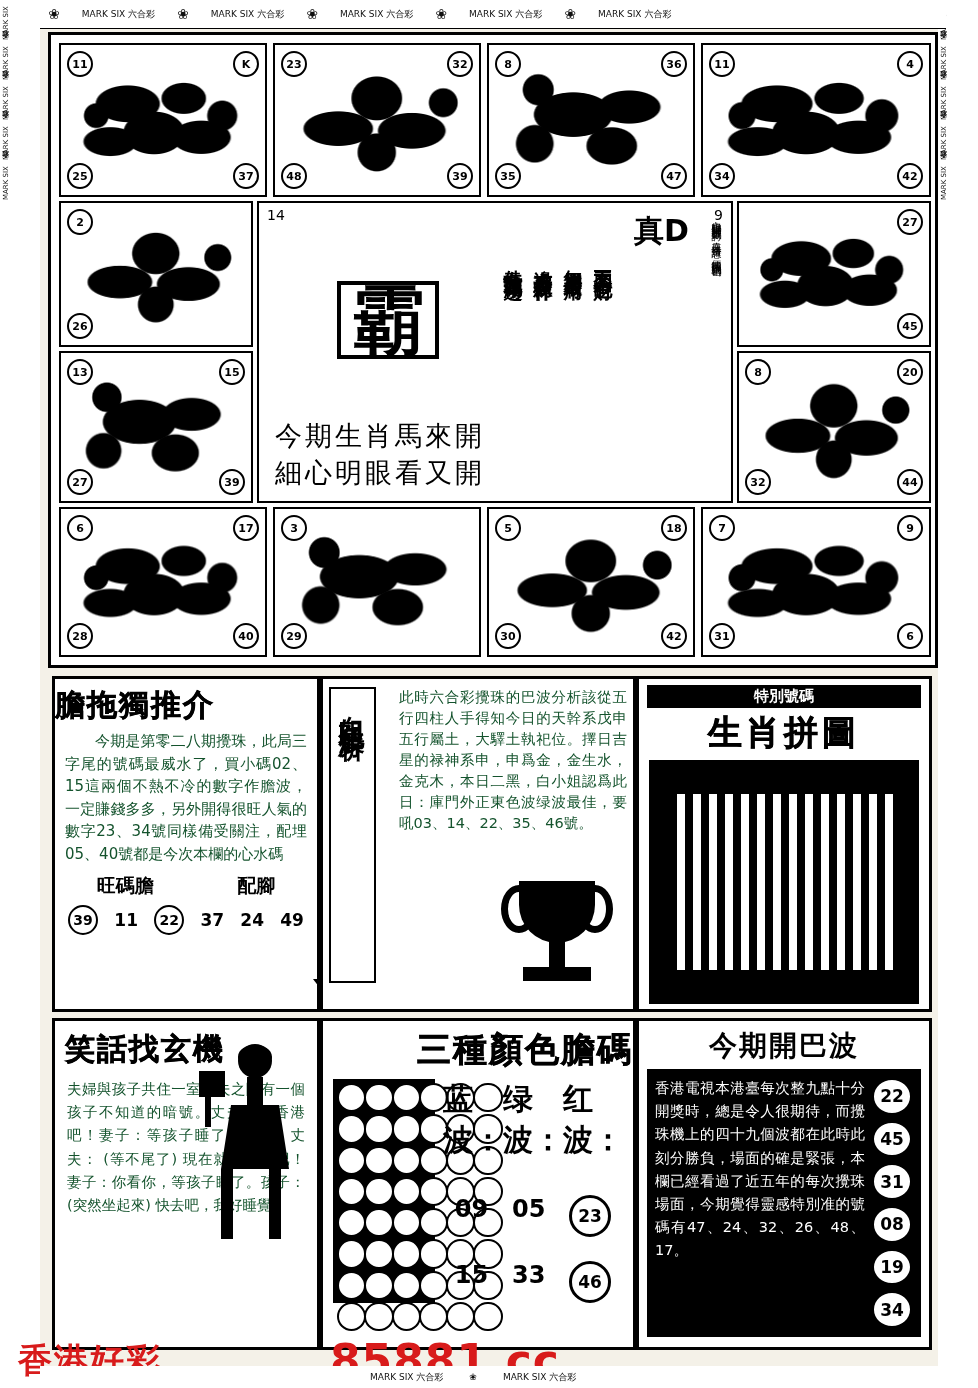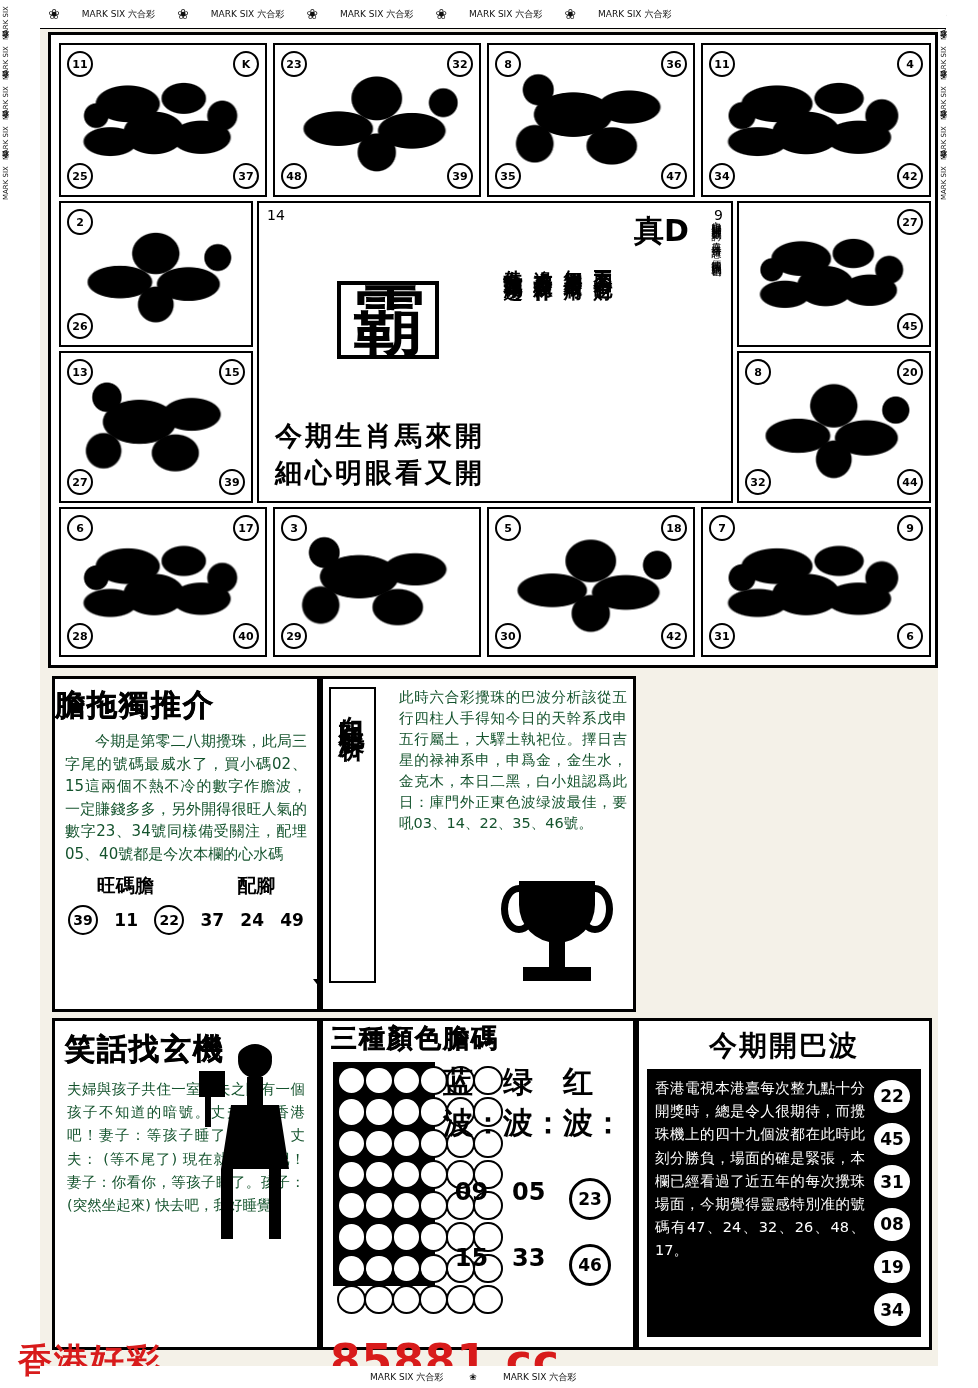--- a/index.html
+++ b/index.html
@@ -107,21 +107,21 @@
   }
   .banner .bigchar{
     position:absolute;left:78px;top:78px;
     font-family:"DejaVu Sans", sans-serif;
     font-size:74px;font-weight:bold;
     border:4px solid #000;padding:0 10px;line-height:0.95;
   }
   .banner .couplet{
     position:absolute;left:16px;bottom:10px;
     font-family:"DejaVu Sans", sans-serif;
-    font-size:27px;font-weight:bold;line-height:1.35;
+    font-size:27px;font-weight:normal;line-height:1.35;
     letter-spacing:3px;
   }
   .vcol{
     position:absolute;top:52px;
     writing-mode:vertical-rl;
     font-family:"DejaVu Sans", sans-serif;
     font-size:19px;font-weight:bold;line-height:1.25;letter-spacing:2px;
   }
   .vsmall{
     position:absolute;top:10px;right:8px;
@@ -378,38 +378,45 @@
     <div class="body-cn" style="position:absolute;left:76px;top:8px;width:228px;line-height:1.45;font-size:14.5px;">此時六合彩攪珠的巴波分析該從五行四柱人手得知今日的天幹系戊申五行屬土，大驛土執祀位。擇日吉星的禄神系申，申爲金，金生水，金克木，本日二黑，白小姐認爲此日：庫門外正東色波绿波最佳，要吼03、14、22、35、46號。</div>
     <div class="trophy" style="position:absolute;left:186px;top:196px;">
       <div class="cup"></div>
         <div class="handleL"></div>
         <div class="handleR"></div>
       <div class="stem"></div>
         <div class="base"></div>
     </div>
   </div>
 
+  <div class="panel" style="left:636px;top:676px;width:290px;height:330px;">
+    <div class="invtitle" style="margin:6px 8px 0;font-size:15px;padding:2px 0;">特別號碼</div>
+    <div class="panel-title" style="font-size:34px;text-align:center;margin:2px 0 4px;letter-spacing:4px;">生肖拼圖</div>
+    <div style="background:#000;margin:0 10px;padding:8px;height:228px;display:flex;align-items:center;justify-content:center;">
+      <div class="qr"></div>
+    </div>
+  </div>
 
   <div class="panel" style="left:52px;top:1018px;width:262px;height:326px;">
     <div class="panel-title" style="font-size:30px;margin:8px 0 4px 10px;letter-spacing:2px;">笑話找玄機</div>
     <div class="body-cn" style="padding:4px 12px;font-size:14.5px;line-height:1.6;">夫婦與孩子共住一室，夫之間有一個孩子不知道的暗號。丈夫：去香港吧！妻子：等孩子睡了再去吧！丈夫：  (等不尾了) 現在就去香港吧！妻子：你看你，等孩子睡了。孩子： (突然坐起來) 快去吧，我好睡覺！</div>
     <svg class="lady" viewBox="0 0 120 230">
       <circle cx="64" cy="30" r="17" fill="#000"></circle>
       <path d="M47 26c0-16 34-16 34 0 0 6-6 4-17 4s-17 2-17-4z" fill="#000"></path>
       <rect x="56" y="46" width="16" height="28" fill="#000"></rect>
       <path d="M40 74h48l10 64H30z" fill="#000"></path>
       <rect x="30" y="138" width="12" height="70" fill="#000"></rect>
       <rect x="78" y="138" width="12" height="70" fill="#000"></rect>
       <rect x="8" y="40" width="26" height="26" fill="#000"></rect>
       <rect x="14" y="66" width="6" height="30" fill="#000"></rect>
     </svg>
   </div>
 
   <div class="panel" style="left:320px;top:1018px;width:310px;height:326px;">
-    <div class="panel-title" style="font-size:26px;margin:0 0 2px 8px;letter-spacing:2px;">三種顏色膽碼</div>
+    <div class="panel-title" style="font-size:34px;margin:6px 0 2px 8px;letter-spacing:2px;text-align:right;">三種顏色膽碼</div>
     <div style="display:flex;gap:8px;padding:4px 10px;">
       <div class="ballgrid" style="width:150px;">
         <div class="bb"></div>
           <div class="bb"></div>
           <div class="bb"></div>
           <div class="bb"></div>
           <div class="bb"></div>
           <div class="bb"></div>
         <div class="bb"></div>
           <div class="bb"></div>

